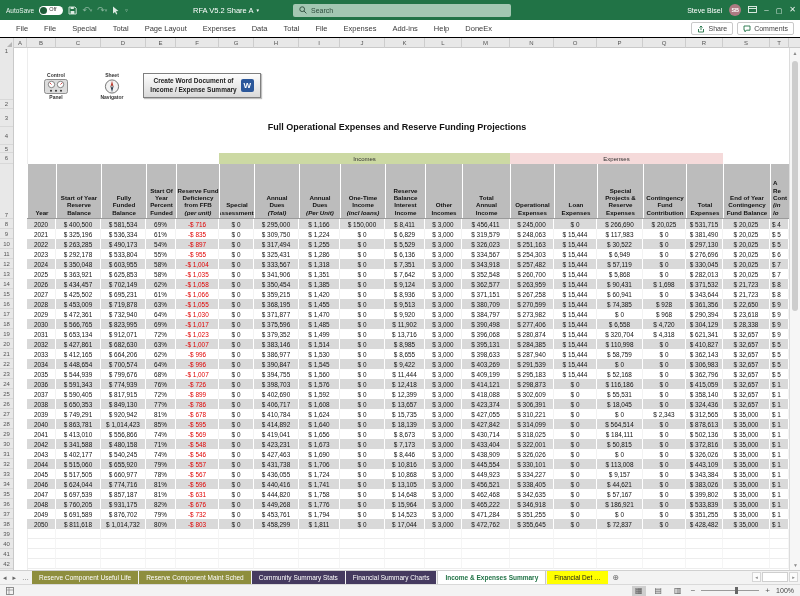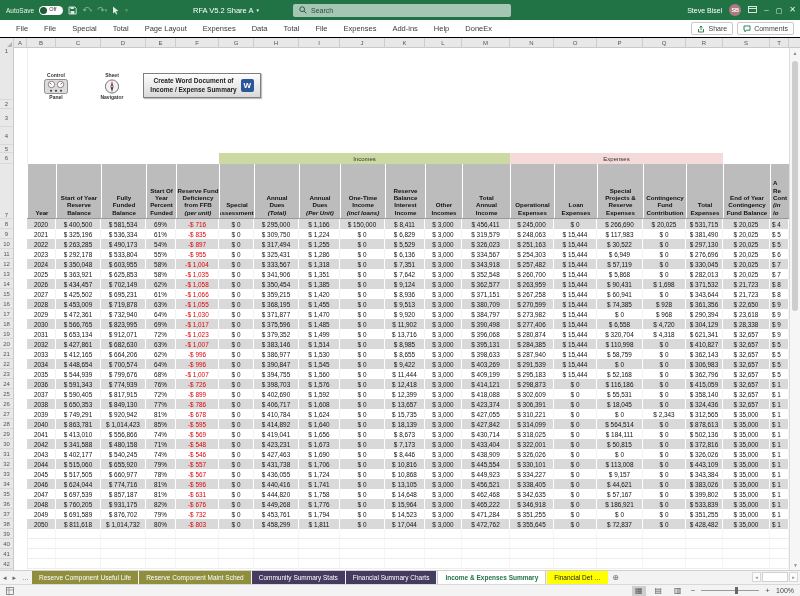--- a/index.html
+++ b/index.html
@@ -291,20 +291,21 @@
   </div>
 
   <div id="word-btn">
     <span class="txt">
       <span>Create Word Document of</span><br>
       <span>Income / Expense Summary</span>
     </span>
     <span class="word-logo">W</span>
   </div>
 
+  <div id="section-heading">Full Operational Expenses and Reserve Funding Projections</div>
 
   <div id="table">
     <div id="band-row">
         <div class="band" style="width: 192px;"></div>
         <div class="band" style="width: 291px; background: rgb(204, 217, 163);">Incomes</div>
         <div class="band" style="width: 213px; background: rgb(245, 218, 218);">Expenses</div>
       </div>
     <div id="header-row">
         <div class="hcell" style="width: 29px;">
           <span>Year</span>

